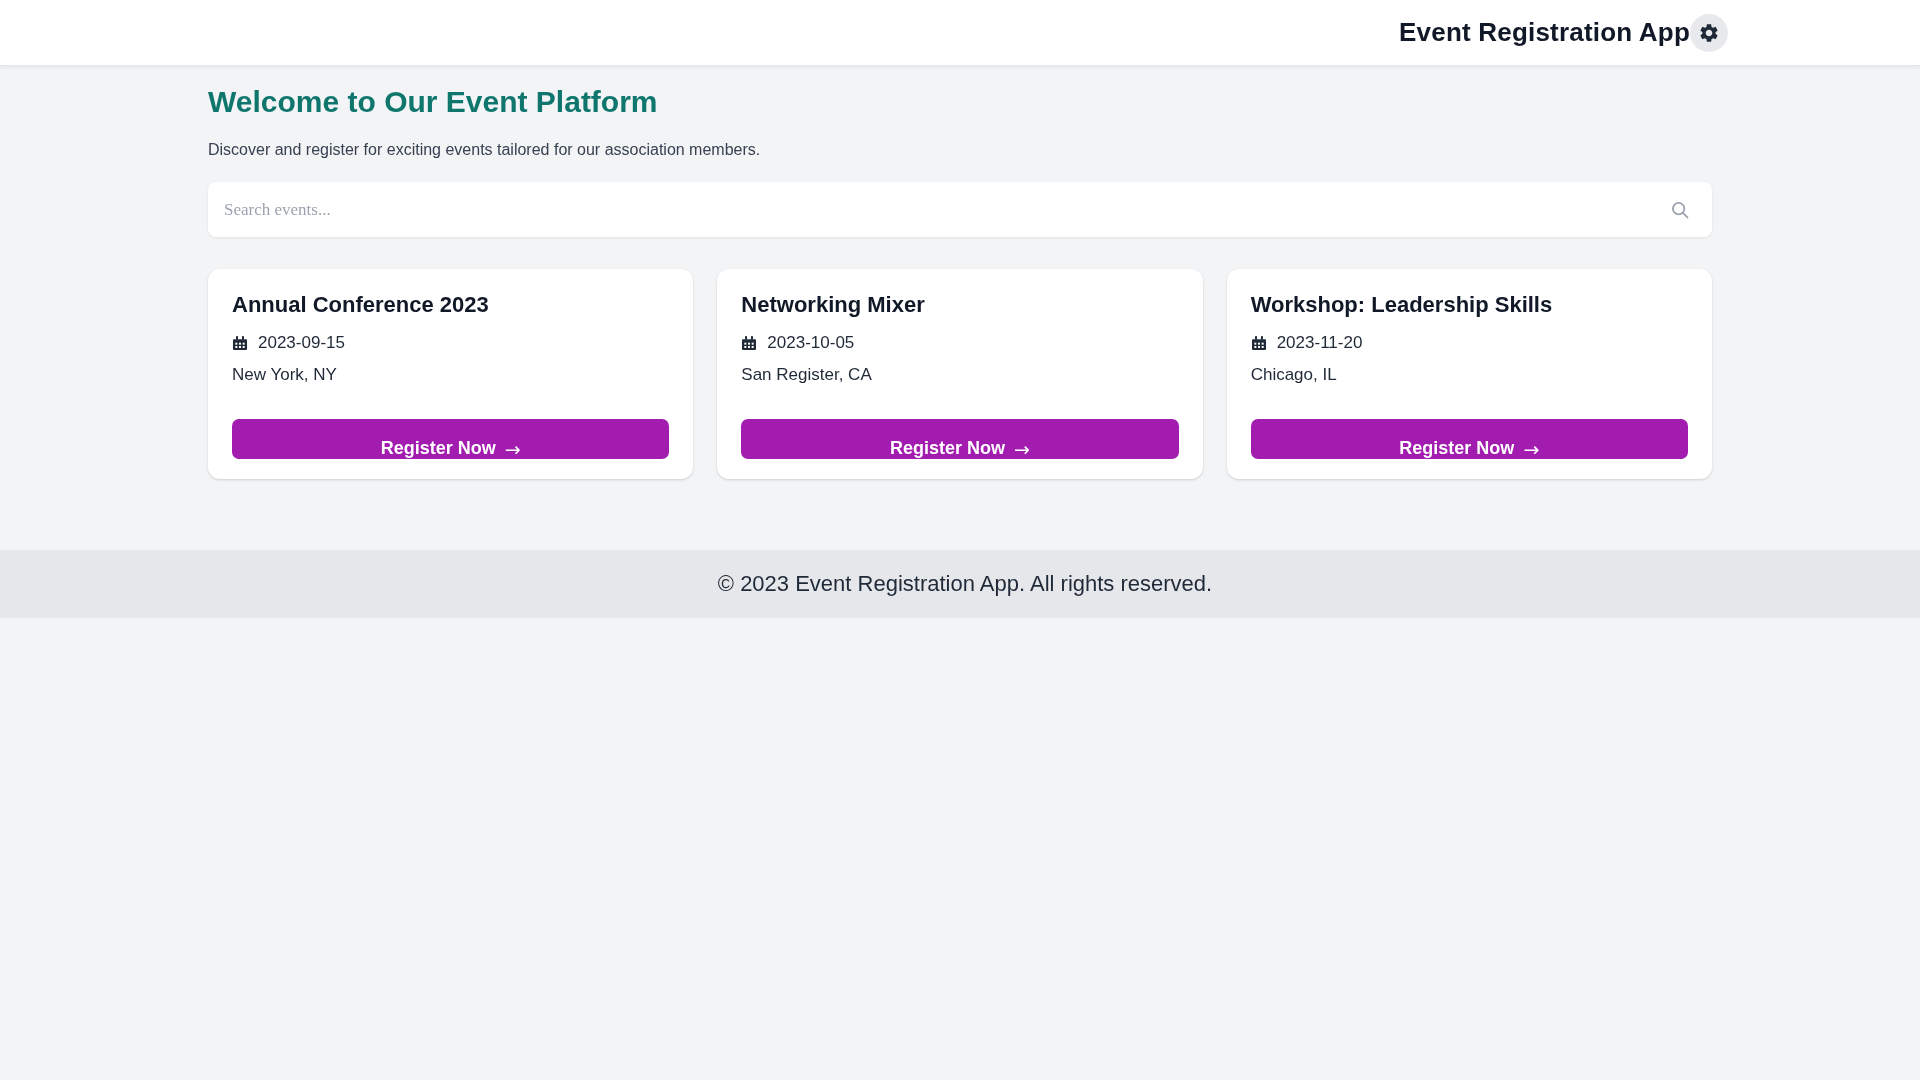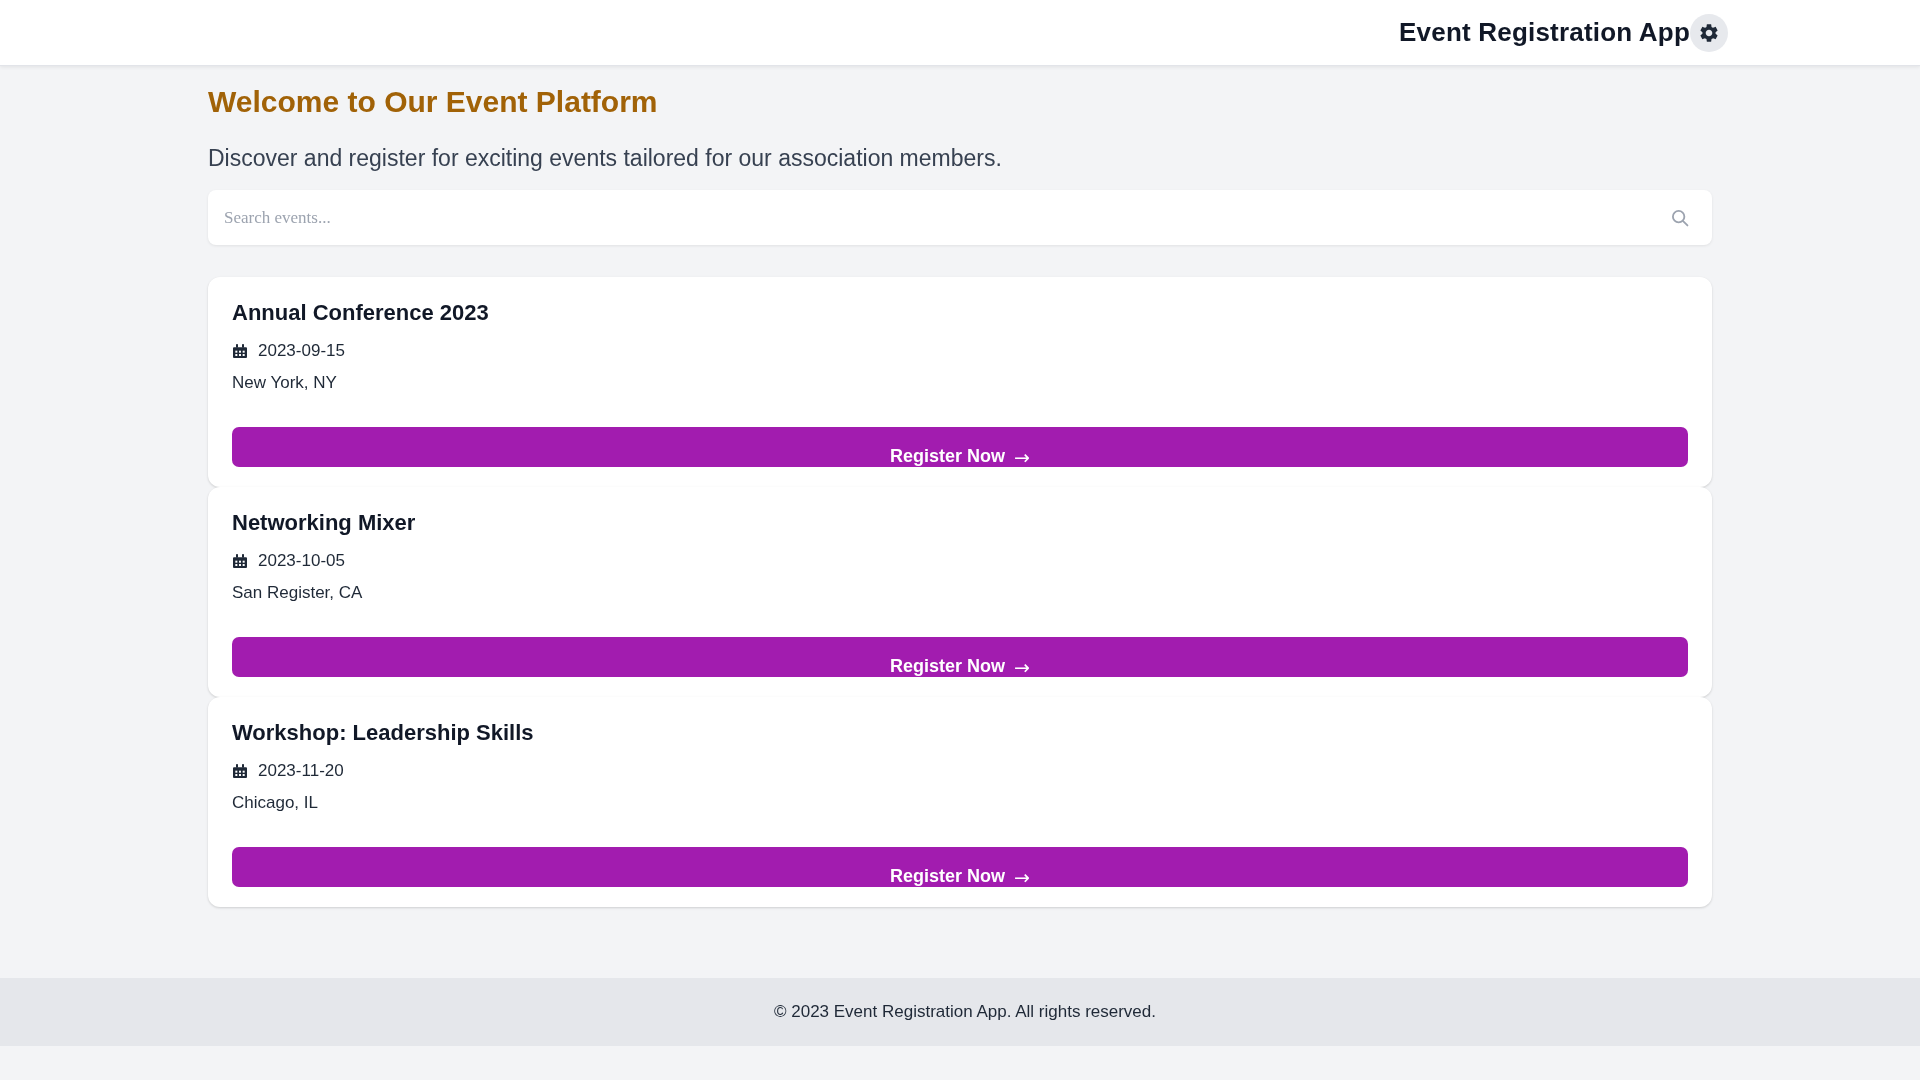--- a/index.html
+++ b/index.html
@@ -37,25 +37,25 @@
   }
   .settings-btn svg { display: block; }
 
   
   .main {
     flex: 0 0 auto;
     width: 1504px; margin: 0 auto;
     padding: 18px 0 71px 0;
   }
   .hero-heading {
-    font-size: 30px; line-height: 36px; font-weight: bold; color: #a16207;
+    font-size: 30px; line-height: 36px; font-weight: bold; color: #0f766e;
   }
   .hero-sub {
-    margin-top: 24px;
-    font-size: 23px; line-height: 28px; color: #374151;
+    margin-top: 16px;
+    font-size: 16px; line-height: 28px; color: #374151;
   }
   .search-wrap {
     margin-top: 18px;
     position: relative;
     width: 100%; height: 55px;
     background: #ffffff;
     border-radius: 8px;
     box-shadow: 0 1px 3px rgba(0,0,0,0.08);
   }
   .search-input {
@@ -68,21 +68,21 @@
   }
   .search-input::placeholder { color: #9ca3af; }
   .search-icon {
     position: absolute; right: 22px; top: 50%; transform: translateY(-50%);
     width: 20px; height: 20px; cursor: pointer;
   }
 
   
   .cards {
     margin-top: 32px;
-    display: flex;  flex-direction: column;
+    display: flex; gap: 24px;
   }
   .card {
     flex: 1 1 0;
     background: #ffffff;
     border-radius: 12px;
     box-shadow: 0 1px 3px rgba(0,0,0,0.1), 0 1px 2px rgba(0,0,0,0.06);
     padding: 22px 24px 20px 24px;
   }
   .card-title {
     font-size: 22px; line-height: 28px; font-weight: bold; color: #111827;
@@ -110,21 +110,21 @@
     font-family: "DejaVu Sans", sans-serif;
   }
 
   
   .footer {
     flex: 0 0 auto;
     background: #e5e7eb;
     padding: 23px 0;
     text-align: center;
   }
-  .footer-text { font-size: 17px; line-height: 22px; color: #1f2937; padding-left: 10px; }
+  .footer-text { font-size: 22px; line-height: 22px; color: #1f2937; padding-left: 10px; }
 
   .page-rest { flex: 1 1 auto; background: #f3f4f6; }
 </style>
 </head>
 <body>
 
 <div class="page">
 
   <header class="header">
     <div class="header-inner">

